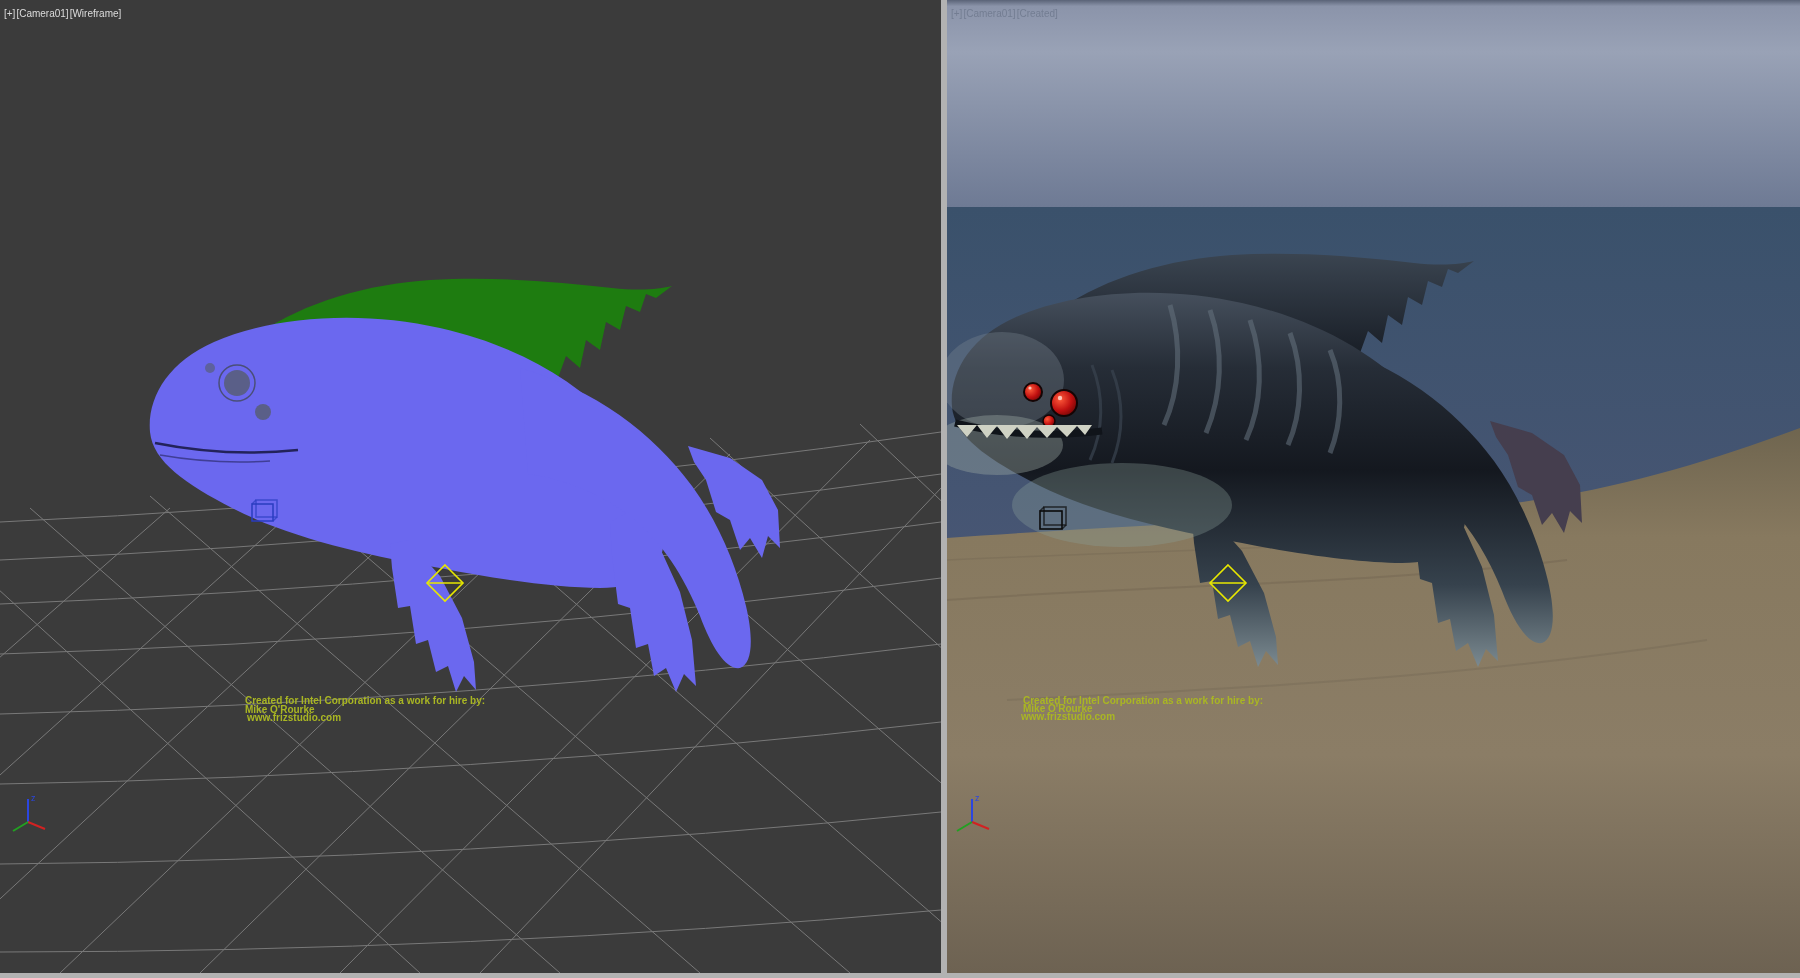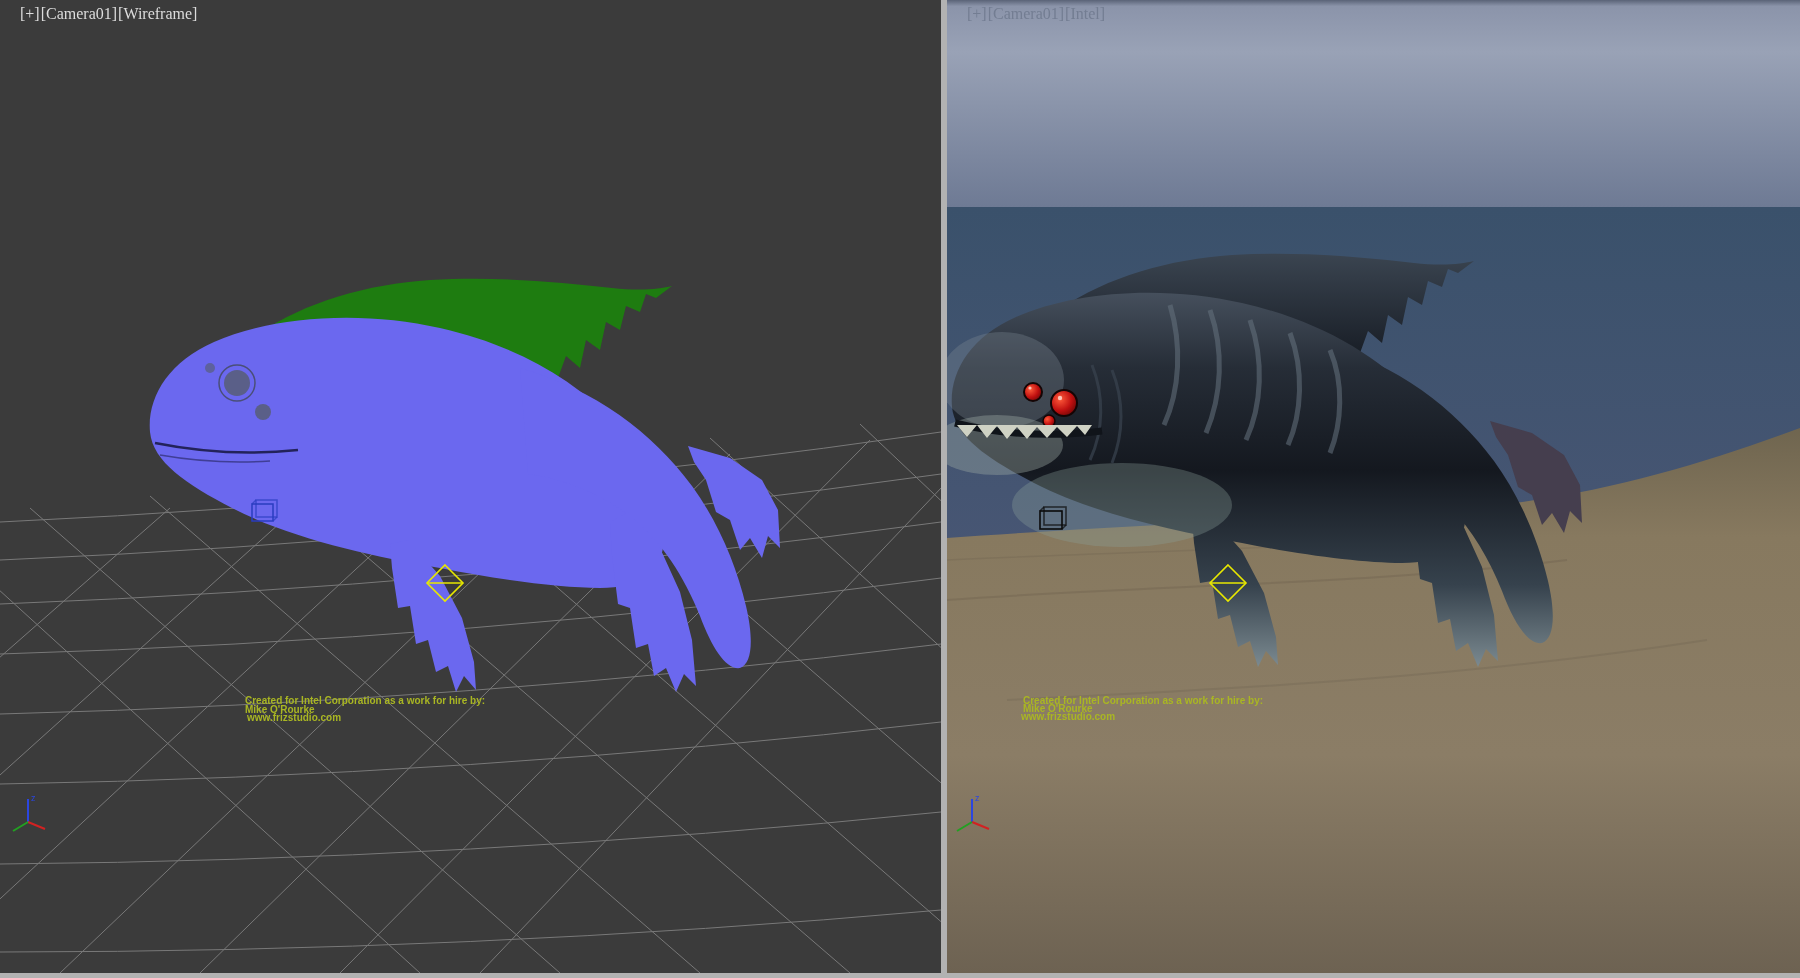--- a/index.html
+++ b/index.html
@@ -3,22 +3,22 @@
 <meta charset="utf-8">
 <style>
   html,body{margin:0;padding:0;background:#2a2a2a;}
   .stage{position:relative;width:1800px;height:978px;background:#b2b2b2;overflow:hidden;
          font-family:"Liberation Sans",sans-serif;cursor:default;}
   .viewport{position:absolute;top:0;height:973px;overflow:hidden;}
   .viewport-left{left:0;width:941px;background:#3b3b3b;}
   .viewport-right{left:947px;width:853px;background:#6e7a94;}
   .divider{position:absolute;left:941px;top:0;width:6px;height:973px;background:#b2b2b2;}
   .scene{position:absolute;left:0;top:0;width:100%;height:100%;display:block;}
-  .vp-label{position:absolute;top:8px;left:20px;font-family:Liberation Serif, serif;
-            font-size:16px;line-height:12px;white-space:nowrap;user-select:none;}
+  .vp-label{position:absolute;top:8px;left:4px;font-family:Liberation Sans, sans-serif;
+            font-size:10px;line-height:12px;white-space:nowrap;user-select:none;}
   .vp-label-left{color:#dcdcdc;}
   .vp-label-right{color:#737d92;}
   .vp-label span{margin-right:1px;}
 </style>
 </head>
 <body>
 
 <div class="stage">
 
   <div class="viewport viewport-left">
@@ -219,16 +219,16 @@
       </g>
 
       <g stroke-width="2">
         <line x1="25" y1="822" x2="25" y2="799" stroke="#2b46e0"></line>
         <line x1="25" y1="822" x2="42" y2="829" stroke="#d22222"></line>
         <line x1="25" y1="822" x2="10" y2="831" stroke="#22a022"></line>
         <text x="28" y="801" font-size="9" fill="#2b46e0">z</text>
       </g>
     </svg>
 
-    <div class="vp-label vp-label-right"><span>[+]</span><span>[Camera01]</span><span>[Intel]</span></div>
+    <div class="vp-label vp-label-right"><span>[+]</span><span>[Camera01]</span><span>[Created]</span></div>
   </div>
 
 </div>
 
 </body></html>

